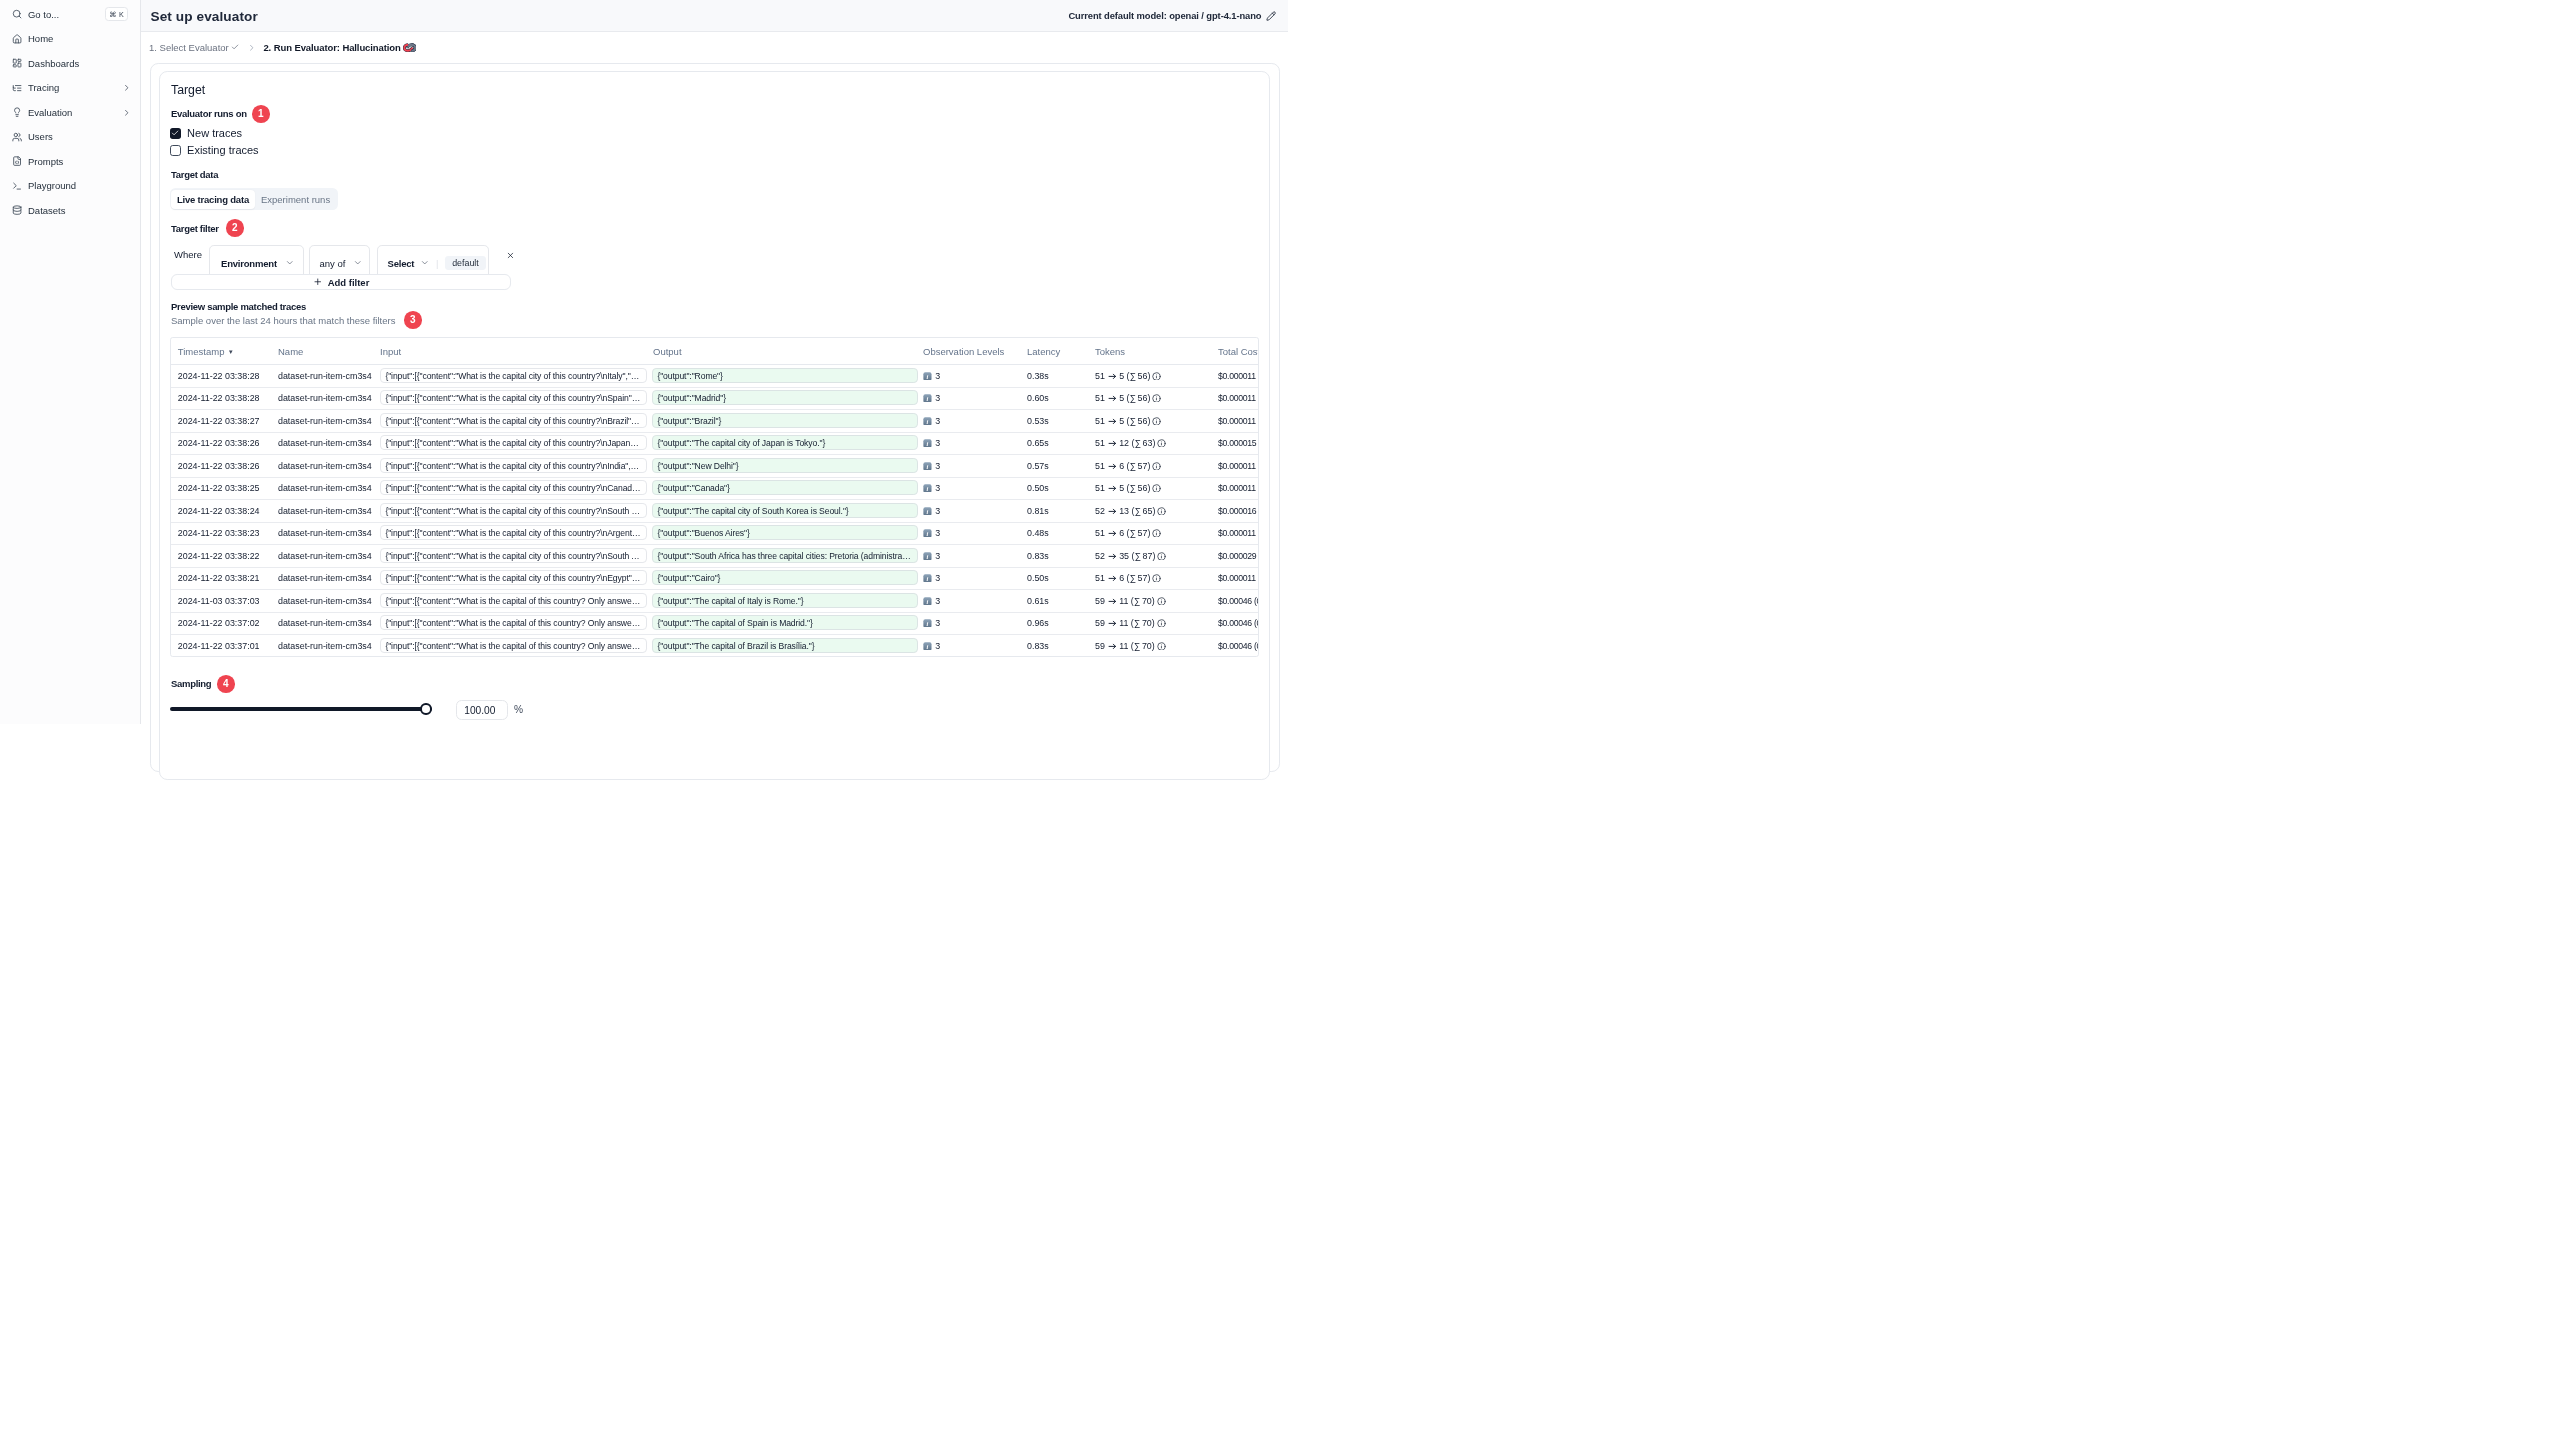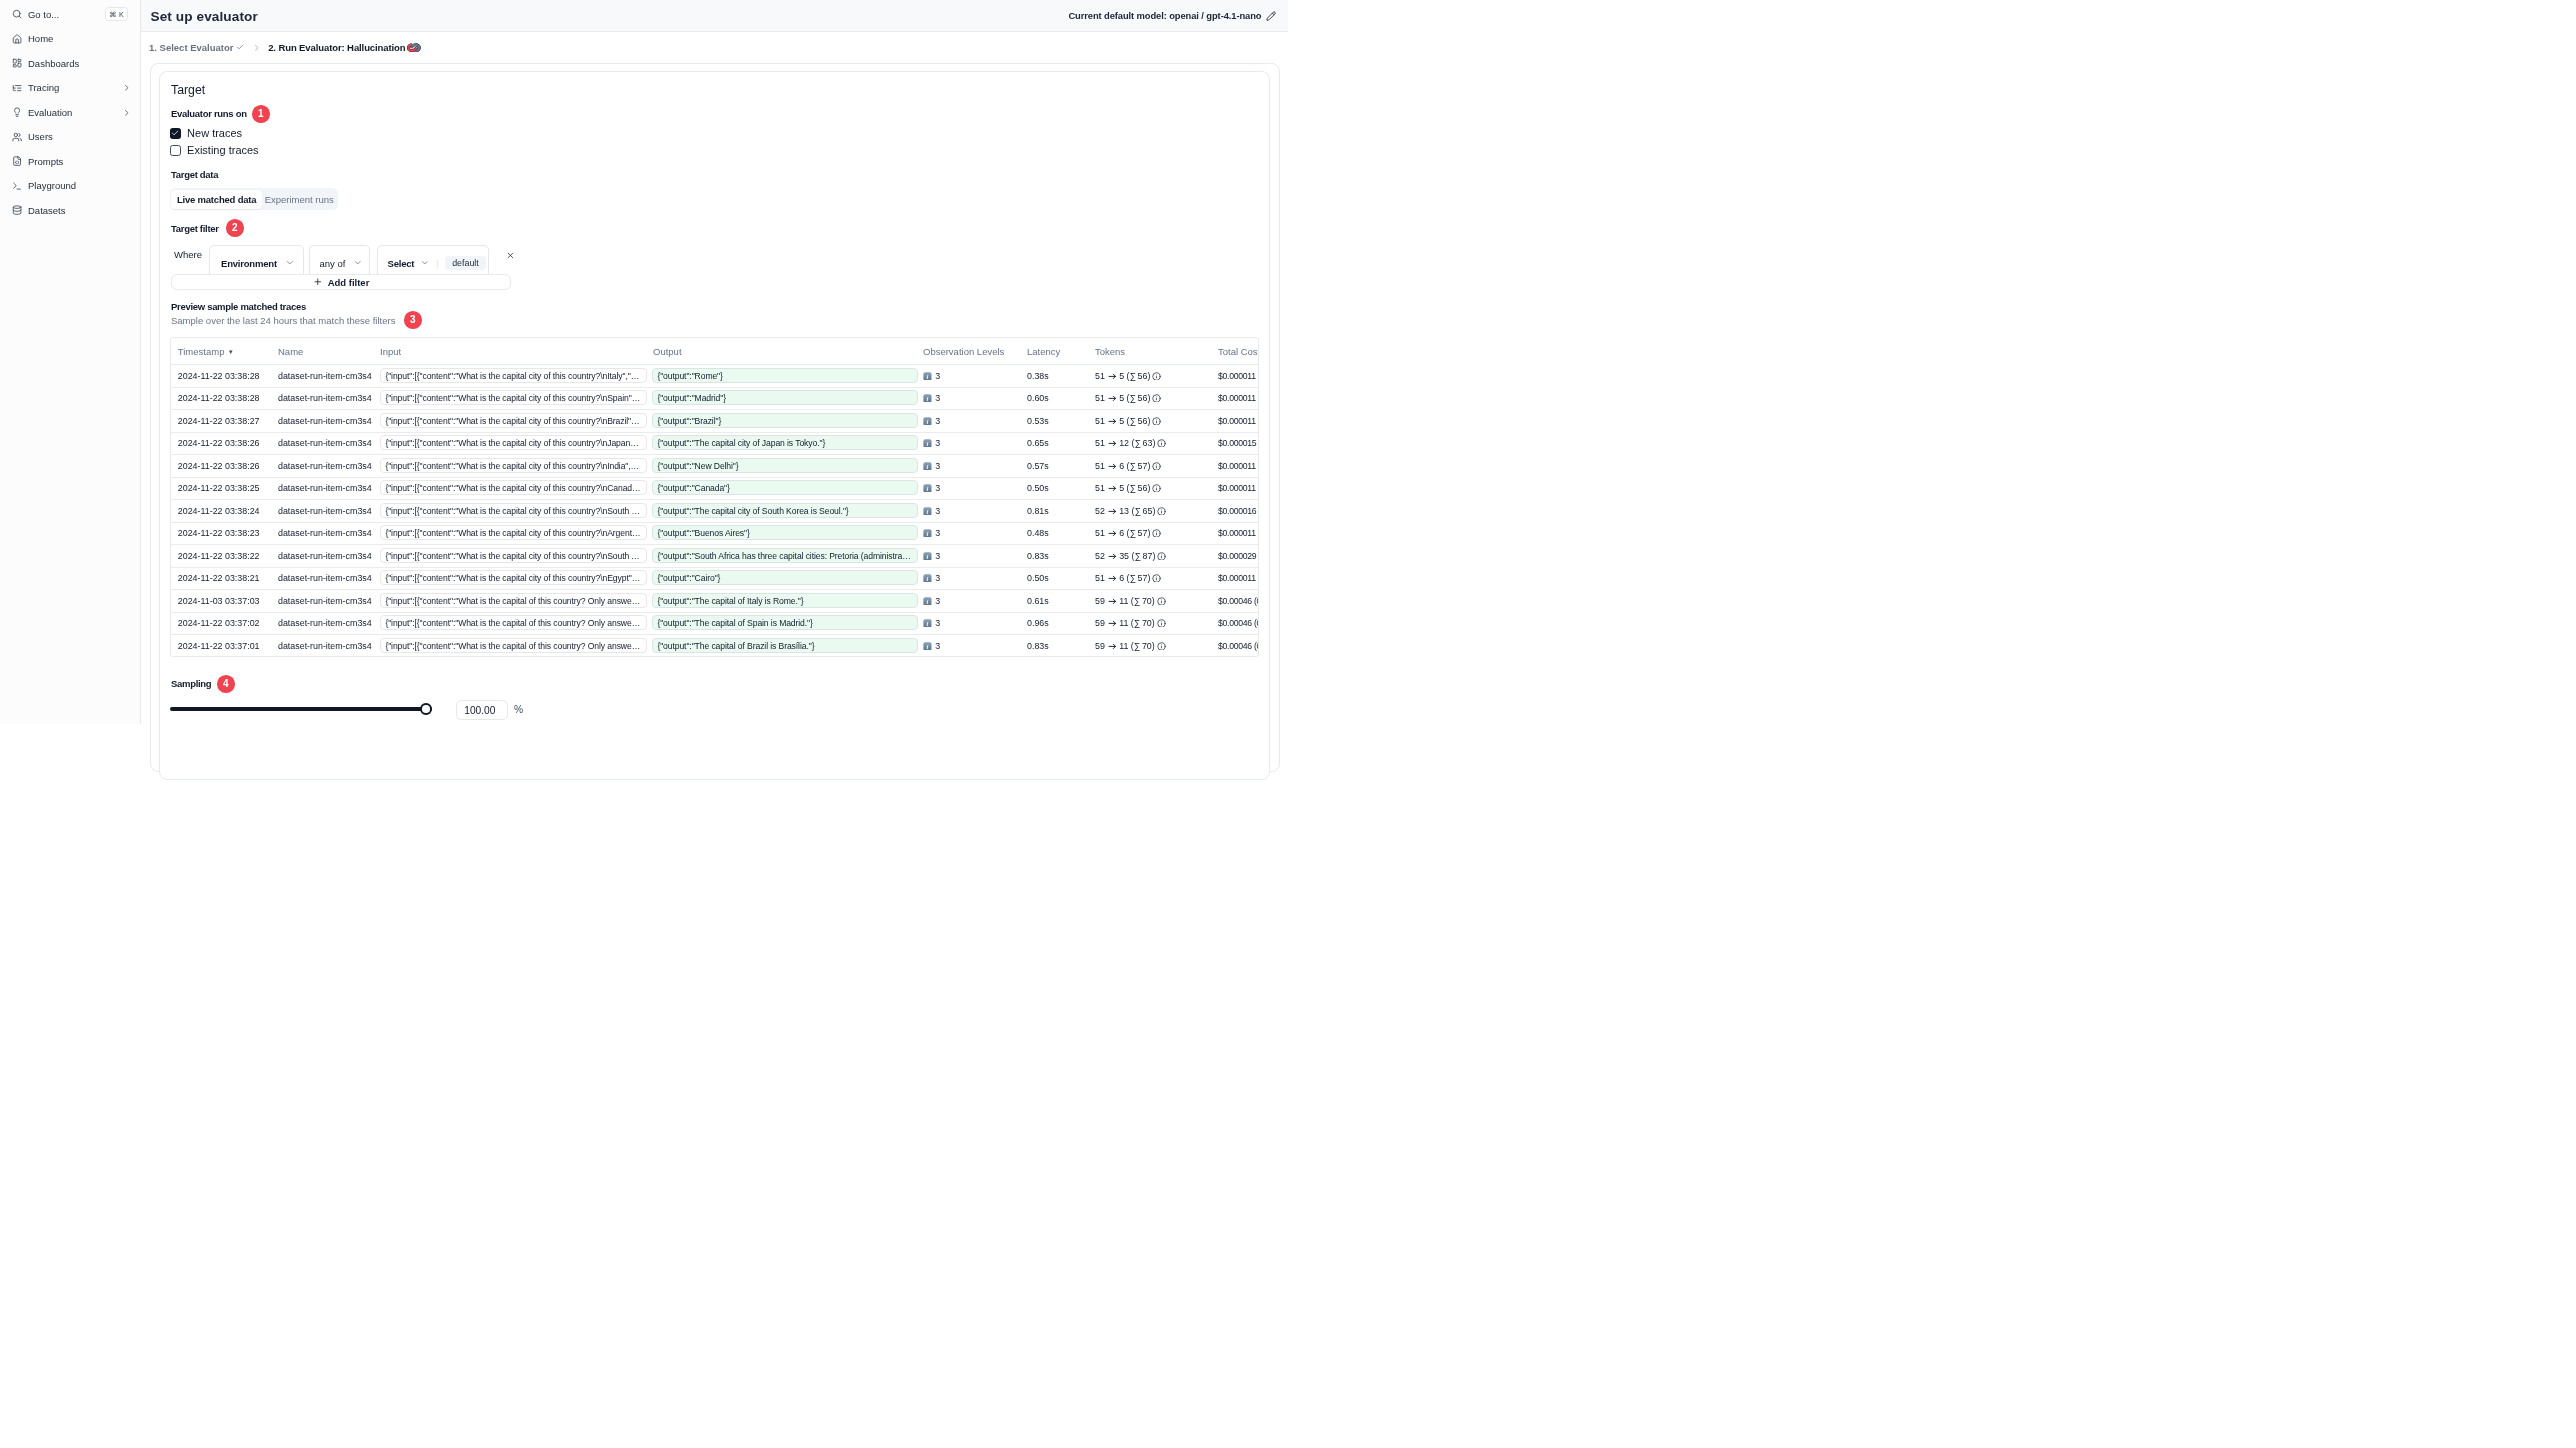--- a/index.html
+++ b/index.html
@@ -11,21 +11,21 @@
 .slabel { margin-left:5.5px; }
 .kbd { margin-left:auto; margin-right:11.6px; border:0.7px solid #e5e7eb; border-radius:3.4px; font-size:7.2px; color:#374151; padding:1.4px 3.4px; background:#fff; letter-spacing:0.3px }
 
 #topbar { position:absolute; left:141px; top:0; width:1147px; height:32px; background:#f8f9fb;
  background-image:radial-gradient(#e8ebf0 0.3px, transparent 0.3px); background-size:1.6px 1.6px;
  border-bottom:0.7px solid #e8eaee; }
 #topbar h1 { position:absolute; left:9.5px; top:8.9px; font-size:13.6px; font-weight:700; color:#20293a; letter-spacing:0.1px }
 #defmodel { position:absolute; right:11.6px; top:10.2px; font-size:9.4px; letter-spacing:-0.1px; font-weight:600; color:#20293a; display:flex; align-items:center; gap:4.8px }
 
 #crumb { position:absolute; left:149px; top:40px; height:15px; display:flex; align-items:center; font-size:9.5px; }
-.c1 { color:#6b7280; font-weight:700 }
+.c1 { color:#6b7280; font-weight:400 }
 .c2 { color:#111827; font-weight:700; letter-spacing:-0.1px }
 
 #ocard { position:absolute; left:150px; top:63px; width:1130px; height:709px; border:0.7px solid #e6e9ee; border-radius:8.2px; background:#fff }
 #icard { position:absolute; left:159px; top:71px; width:1111px; height:709px; border:0.7px solid #e6e9ee; border-radius:8.2px; background:#fff }
 .h2 { position:absolute; left:171px; font-size:12.3px; font-weight:400; color:#131c2e; }
 .lbl { position:absolute; left:171px; font-size:9.5px; font-weight:600; color:#131c2e; letter-spacing:-0.3px }
 .badge { position:absolute; width:17.7px; height:17.7px; border-radius:50%; background:#ef4450; color:#fff; font-size:10px; font-weight:700; display:flex; align-items:center; justify-content:center; }
 
 .cbrow { position:absolute; left:170px; display:flex; align-items:center; gap:6.1px; font-size:11px; font-weight:500; color:#131c2e }
 .cb { width:11px; height:11px; border-radius:2.7px; }
@@ -180,21 +180,21 @@
 <div class="lbl" style="top:108px">Evaluator runs on</div>
 <div class="badge" style="left:252px;top:105px">1</div>
 <div class="cbrow" style="top:127px"><span class="cb on">
       <svg class="ic" width="8.2" height="8.2" viewBox="0 0 24 24" fill="none" stroke="#fff" stroke-width="2.2" stroke-linecap="round" stroke-linejoin="round">
         <path d="M20 6 9 17l-5-5"></path>
       </svg>
     </span>New traces</div>
 <div class="cbrow" style="top:144px"><span class="cb off"></span>Existing traces</div>
 <div class="lbl" style="top:169px">Target data</div>
 <div id="tabs">
-    <div id="tab1">Live matched data</div>
+    <div id="tab1">Live tracing data</div>
     <div id="tab2">Experiment runs</div>
   </div>
 <div class="lbl" style="top:223px">Target filter</div>
 <div class="badge" style="left:226px;top:219px">2</div>
 <div class="abs" style="left:174px;top:249px;font-size:9.5px;color:#131c2e">Where</div>
 <div class="sel" style="left:209px;width:95px;">
     <span style="margin-left:11px;font-weight:600;letter-spacing:-0.2px">Environment</span>
     <svg class="ic" width="9.5" height="9.5" viewBox="0 0 24 24" fill="none" stroke="#6b7280" stroke-width="2" stroke-linecap="round" stroke-linejoin="round" style="margin-left:auto;margin-right:8.2px;">
       <path d="m6 9 6 6 6-6"></path>
     </svg>

